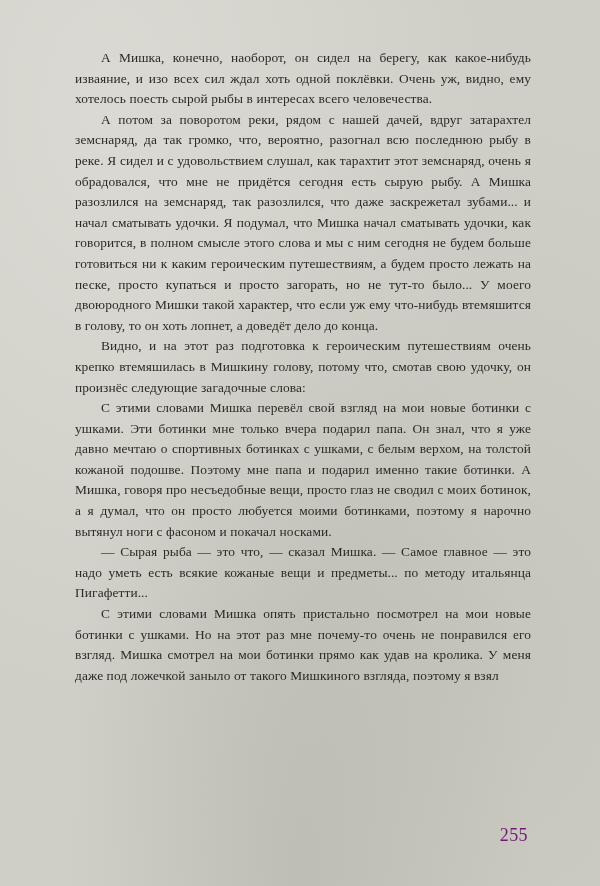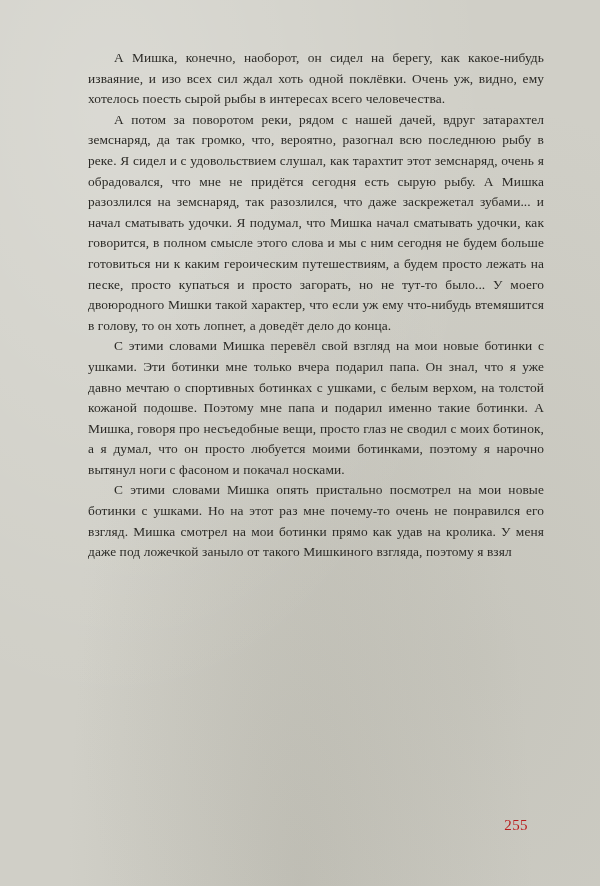--- a/index.html
+++ b/index.html
@@ -25,54 +25,56 @@
     position: absolute;
     inset: 0;
     background:
       radial-gradient(ellipse at 18% 12%, rgba(255,255,255,0.22), rgba(255,255,255,0) 55%),
       radial-gradient(ellipse at 80% 75%, rgba(160,158,146,0.20), rgba(160,158,146,0) 60%),
       radial-gradient(ellipse at 50% 100%, rgba(150,148,136,0.25), rgba(150,148,136,0) 55%);
     pointer-events: none;
   }
   .textblock {
     position: absolute;
-    left: 88px;
+    left: 75px;
     top: 48px;
     width: 456px;
   }
   p.para {
     margin: 0;
     font-size: 13.4px;
     line-height: 20.6px;
     color: #2b2a26;
     text-align: justify;
     text-justify: inter-word;
     text-indent: 26px;
     letter-spacing: 0.1px;
     -webkit-font-smoothing: antialiased;
   }
   p.para.dialog {
     text-indent: 26px;
   }
   .folio {
     position: absolute;
     right: 72px;
-    bottom: 52px;
-    font-size: 15px;
-    color: #b91c1c;
+    bottom: 40px;
+    font-size: 18px;
+    color: #701a75;
     letter-spacing: 0.4px;
   }
   .blur {
     filter: blur(0.15px);
   }
 </style>
 </head>
 <body>
 
 <div class="page">
   <div class="textblock blur">
     <p class="para">А Мишка, конечно, наоборот, он сидел на берегу, как какое-нибудь изваяние, и изо всех сил ждал хоть одной поклёвки. Очень уж, видно, ему хотелось поесть сырой рыбы в интересах всего человечества.</p>
     <p class="para">А потом за поворотом реки, рядом с нашей дачей, вдруг затарахтел земснаряд, да так громко, что, вероятно, разогнал всю последнюю рыбу в реке. Я сидел и с удовольствием слушал, как тарахтит этот земснаряд, очень я обрадовался, что мне не придётся сегодня есть сырую рыбу. А Мишка разозлился на земснаряд, так разозлился, что даже заскрежетал зубами... и начал сматывать удочки. Я подумал, что Мишка начал сматывать удочки, как говорится, в полном смысле этого слова и мы с ним сегодня не будем больше готовиться ни к каким героическим путешествиям, а будем просто лежать на песке, просто купаться и просто загорать, но не тут-то было... У моего двоюродного Мишки такой характер, что если уж ему что-нибудь втемяшится в голову, то он хоть лопнет, а доведёт дело до конца.</p>
+    <p class="para">Видно, и на этот раз подготовка к героическим путешествиям очень крепко втемяшилась в Мишкину голову, потому что, смотав свою удочку, он произнёс следующие загадочные слова:</p>
     <p class="para">С этими словами Мишка перевёл свой взгляд на мои новые ботинки с ушками. Эти ботинки мне только вчера подарил папа. Он знал, что я уже давно мечтаю о спортивных ботинках с ушками, с белым верхом, на толстой кожаной подошве. Поэтому мне папа и подарил именно такие ботинки. А Мишка, говоря про несъедобные вещи, просто глаз не сводил с моих ботинок, а я думал, что он просто любуется моими ботинками, поэтому я нарочно вытянул ноги с фасоном и покачал носками.</p>
+    <p class="para dialog">— Сырая рыба — это что, — сказал Мишка. — Самое главное — это надо уметь есть всякие кожаные вещи и предметы... по методу итальянца Пигафетти...</p>
     <p class="para">С этими словами Мишка опять пристально посмотрел на мои новые ботинки с ушками. Но на этот раз мне почему-то очень не понравился его взгляд. Мишка смотрел на мои ботинки прямо как удав на кролика. У меня даже под ложечкой заныло от такого Мишкиного взгляда, поэтому я взял</p>
   </div>
   <div class="folio blur">255</div>
 </div>
 
 </body></html>

